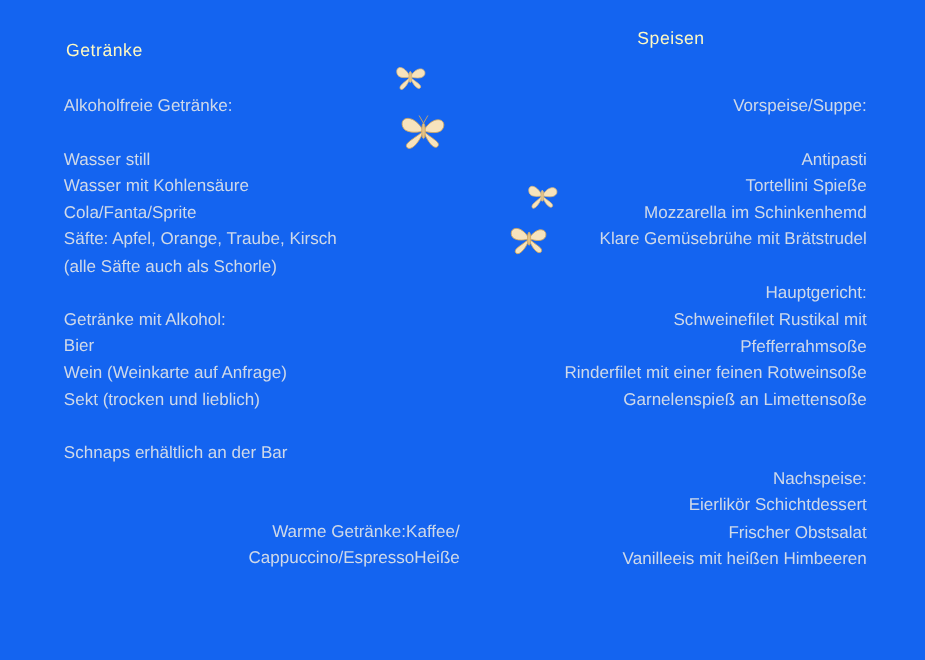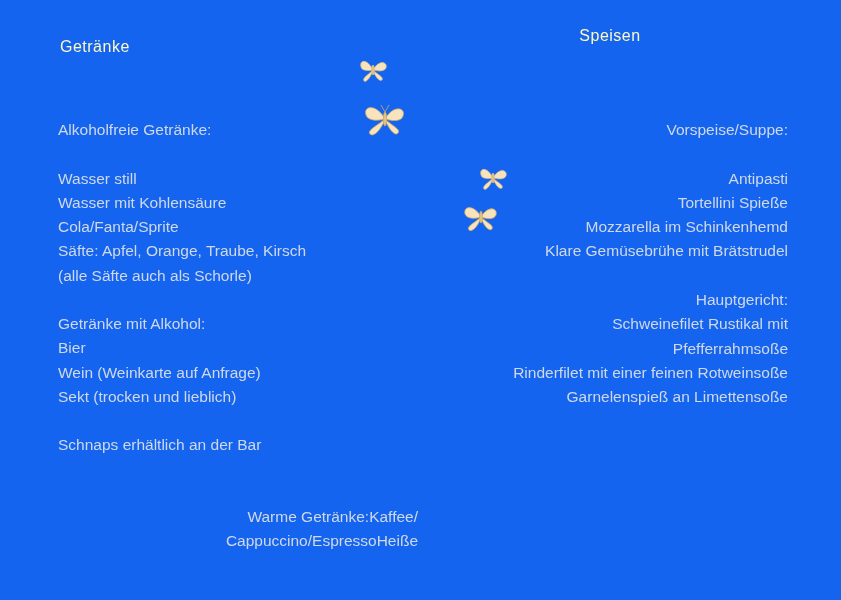--- a/index.html
+++ b/index.html
@@ -35,21 +35,20 @@
   .heading-right {
     position: absolute;
     left: 428px;
     top: 25px;
     width: 360px;
     text-align: center;
   }
   .section {
     position: absolute;
     width: 360px;
-    margin-top: 33px;
   }
   .section-title {
     color: #cfd9e9;
     font-size: 15.5px;
     line-height: 24.3px;
     white-space: nowrap;
   }
   .item {
     color: #cfd9e9;
     font-size: 15.5px;
@@ -122,20 +121,26 @@
   </div>
 
   <div class="section" id="right-sec-haupt">
     <div class="section-title">Hauptgericht:</div>
     <div class="item">Schweinefilet Rustikal mit</div>
     <div class="item">Pfefferrahmsoße</div>
     <div class="item">Rinderfilet mit einer feinen Rotweinsoße</div>
     <div class="item">Garnelenspieß an Limettensoße</div>
   </div>
 
+  <div class="section" id="right-sec-nach">
+    <div class="section-title">Nachspeise:</div>
+    <div class="item">Eierlikör Schichtdessert</div>
+    <div class="item">Frischer Obstsalat</div>
+    <div class="item">Vanilleeis mit heißen Himbeeren</div>
+  </div>
 
   <div class="butterfly" style="left:357px; top:56px;">
     <svg width="34" height="28" viewBox="0 0 34 28">
       <g fill="#f7e3bd" stroke="#d9b87a" stroke-width="0.7">
         <path d="M16 14 C10 2, 2 4, 4 11 C5 15, 11 15, 16 14 Z"></path>
         <path d="M16 14 C22 3, 31 6, 29 12 C27 16, 21 15, 16 14 Z"></path>
         <path d="M16 14 C11 19, 5 22, 7 25 C9 27, 14 21, 16 14 Z"></path>
         <path d="M16 14 C21 19, 27 21, 25 24 C23 26, 18 21, 16 14 Z"></path>
         <ellipse cx="16" cy="14" rx="1.3" ry="5" fill="#e0c28b"></ellipse>
       </g>

